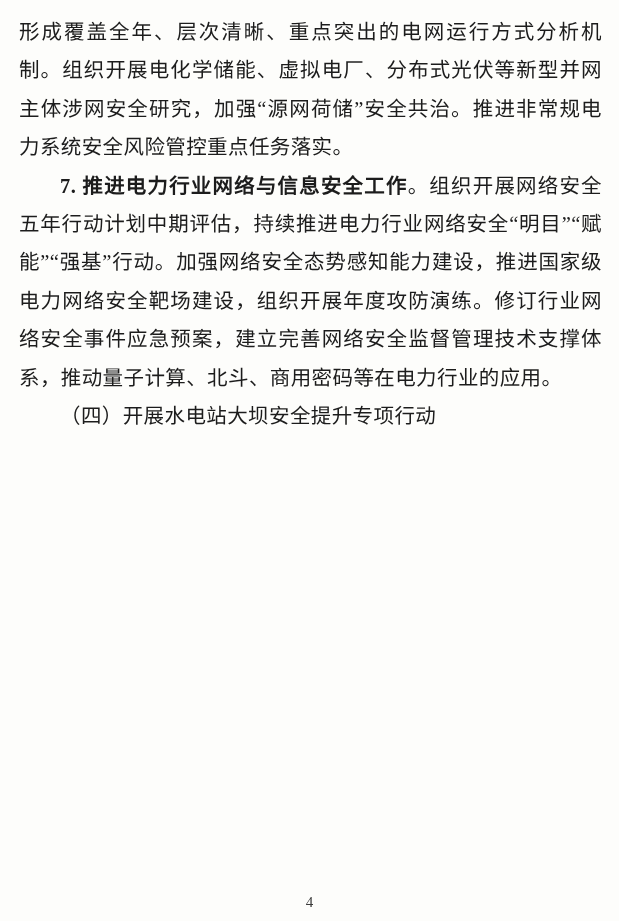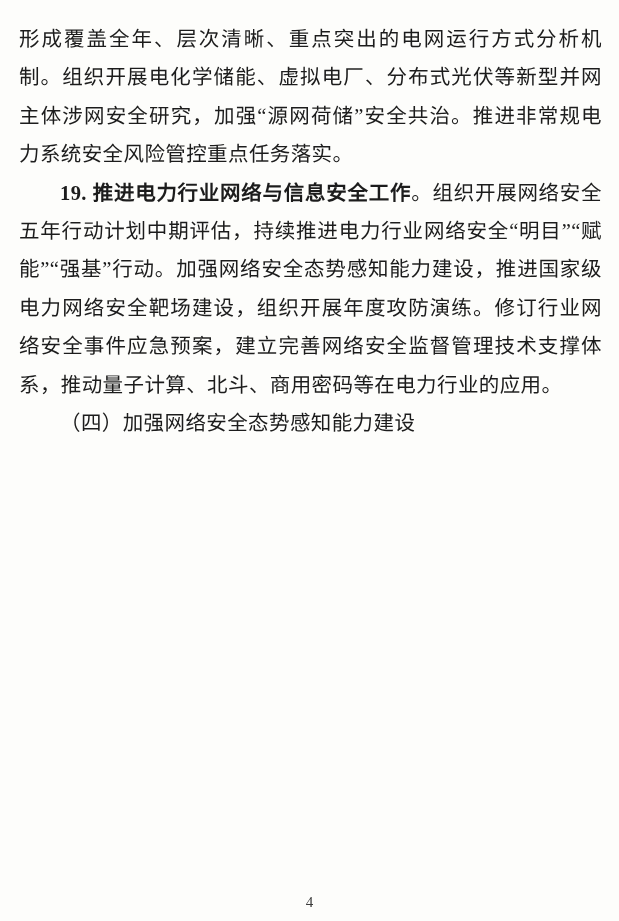--- a/index.html
+++ b/index.html
@@ -12,21 +12,21 @@
     width: 619px;
     height: 921px;
     margin: 0 auto;
     background: #fdfdfb;
     overflow: hidden;
     font-family: "Liberation Serif", "DejaVu Serif", serif;
     color: #1c1c1c;
   }
   .content {
     position: absolute;
-    top: 20px;
+    top: 13px;
     left: 19px;
     width: 583px;
   }
   p.para {
     margin: 0;
     padding: 0;
     font-size: 20.5px;
     line-height: 38.4px;
     text-align: justify;
     text-justify: inter-ideograph;
@@ -52,17 +52,17 @@
     color: #3a3a3a;
     letter-spacing: 0;
   }
 </style>
 </head>
 <body>
 
 <div class="page">
   <div class="content" id="content">
       <p class="para"><span class="seg">形成覆盖全年、层次清晰、重点突出的电网运行方式分析机制。组织开展电化学储能、虚拟电厂、分布式光伏等新型并网主体涉网安全研究，加强“源网荷储”安全共治。推进非常规电力系统安全风险管控重点任务落实。</span></p>
-      <p class="para indent"><span class="seg bold">19. 推进电力行业网络与信息安全工作</span><span class="seg">。组织开展网络安全五年行动计划中期评估，持续推进电力行业网络安全“明目”“赋能”“强基”行动。加强网络安全态势感知能力建设，推进国家级电力网络安全靶场建设，组织开展年度攻防演练。修订行业网络安全事件应急预案，建立完善网络安全监督管理技术支撑体系，推动量子计算、北斗、商用密码等在电力行业的应用。</span></p>
-      <p class="para indent"><span class="seg kai">（四）加强网络安全态势感知能力建设</span></p>
+      <p class="para indent"><span class="seg bold">7. 推进电力行业网络与信息安全工作</span><span class="seg">。组织开展网络安全五年行动计划中期评估，持续推进电力行业网络安全“明目”“赋能”“强基”行动。加强网络安全态势感知能力建设，推进国家级电力网络安全靶场建设，组织开展年度攻防演练。修订行业网络安全事件应急预案，建立完善网络安全监督管理技术支撑体系，推动量子计算、北斗、商用密码等在电力行业的应用。</span></p>
+      <p class="para indent"><span class="seg kai">（四）开展水电站大坝安全提升专项行动</span></p>
     </div>
   <div class="page-number">4</div>
 </div>
 
 </body></html>

